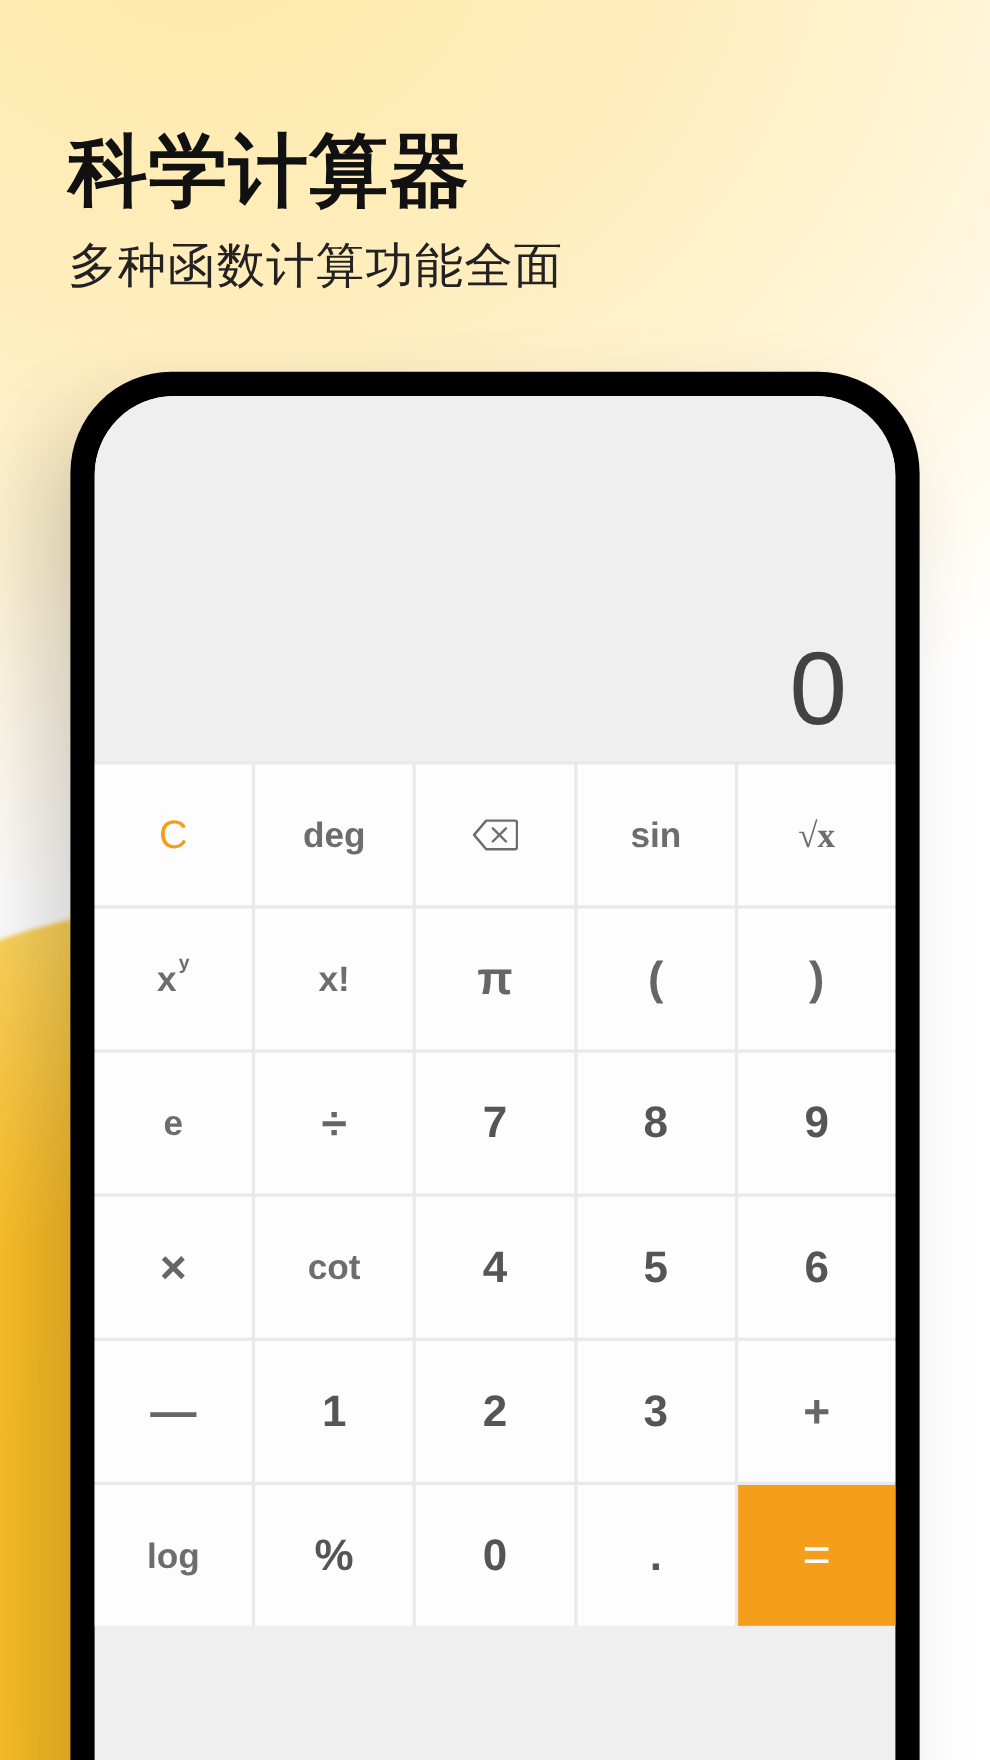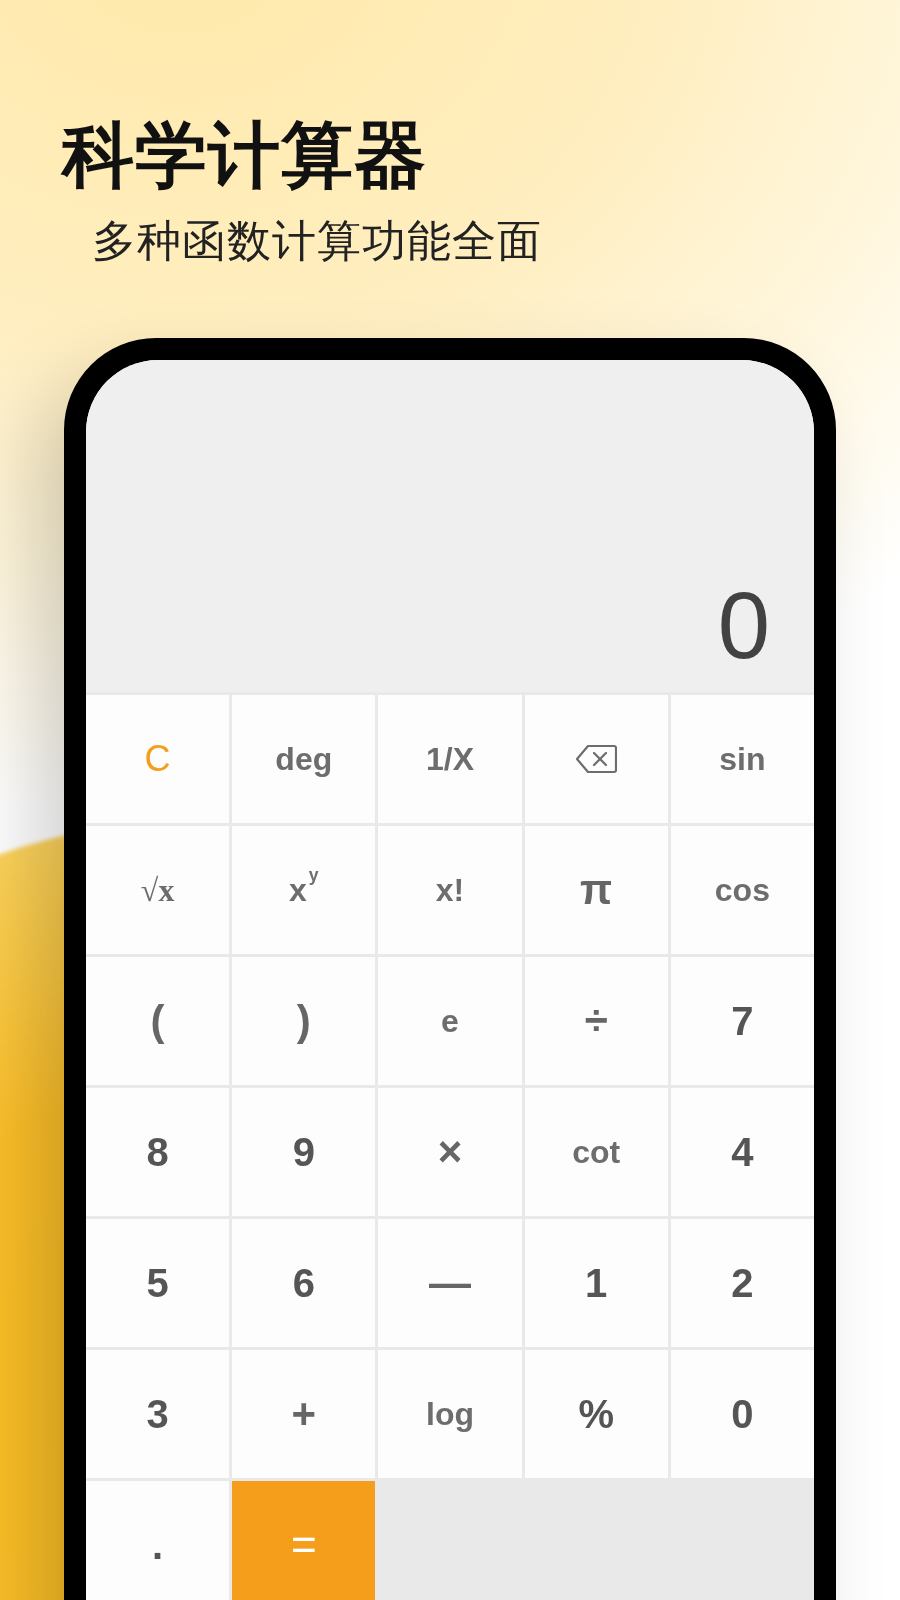--- a/index.html
+++ b/index.html
@@ -42,21 +42,20 @@
     font-weight: 800;
     color: #111;
     letter-spacing: 1px;
   }
   .headline p {
     margin-top: 8px;
     font-size: 44px;
     font-weight: 400;
     color: #222;
     letter-spacing: 1px;
-    margin-left: 30px;
   }
   
   
   .phone {
     position: absolute;
     left: 64px;
     top: 338px;
     width: 772px;
     height: 1400px;
     border-radius: 92px;
@@ -140,41 +139,39 @@
     <div class="phone-inner">
 
       <div class="display">
         <div class="display-value">0</div>
       </div>
 
       <div class="keypad">
 
         <div class="key accent">C</div>
         <div class="key">deg</div>
-        <div class="key">1/X</div>
         <div class="key">
           <span class="backspace-icon">
             <svg viewBox="0 0 42 32" fill="none" stroke="#6d6d6d" stroke-width="2.2" stroke-linejoin="round" stroke-linecap="round">
               <path d="M13 3 L39 3 Q41 3 41 5 L41 27 Q41 29 39 29 L13 29 L2 16 Z"></path>
               <line x1="19" y1="10" x2="31" y2="22"></line>
               <line x1="31" y1="10" x2="19" y2="22"></line>
             </svg>
           </span>
         </div>
 
         <div class="key">sin</div>
         <div class="key sqrt">√x</div>
         <div class="key">
           <span>x</span>
             <span class="sup">y</span>
         </div>
         <div class="key">x!</div>
         <div class="key op">π</div>
 
-        <div class="key">cos</div>
         <div class="key op">(</div>
         <div class="key op">)</div>
         <div class="key">e</div>
         <div class="key op">÷</div>
 
         <div class="key num">7</div>
         <div class="key num">8</div>
         <div class="key num">9</div>
         <div class="key op">×</div>
 

